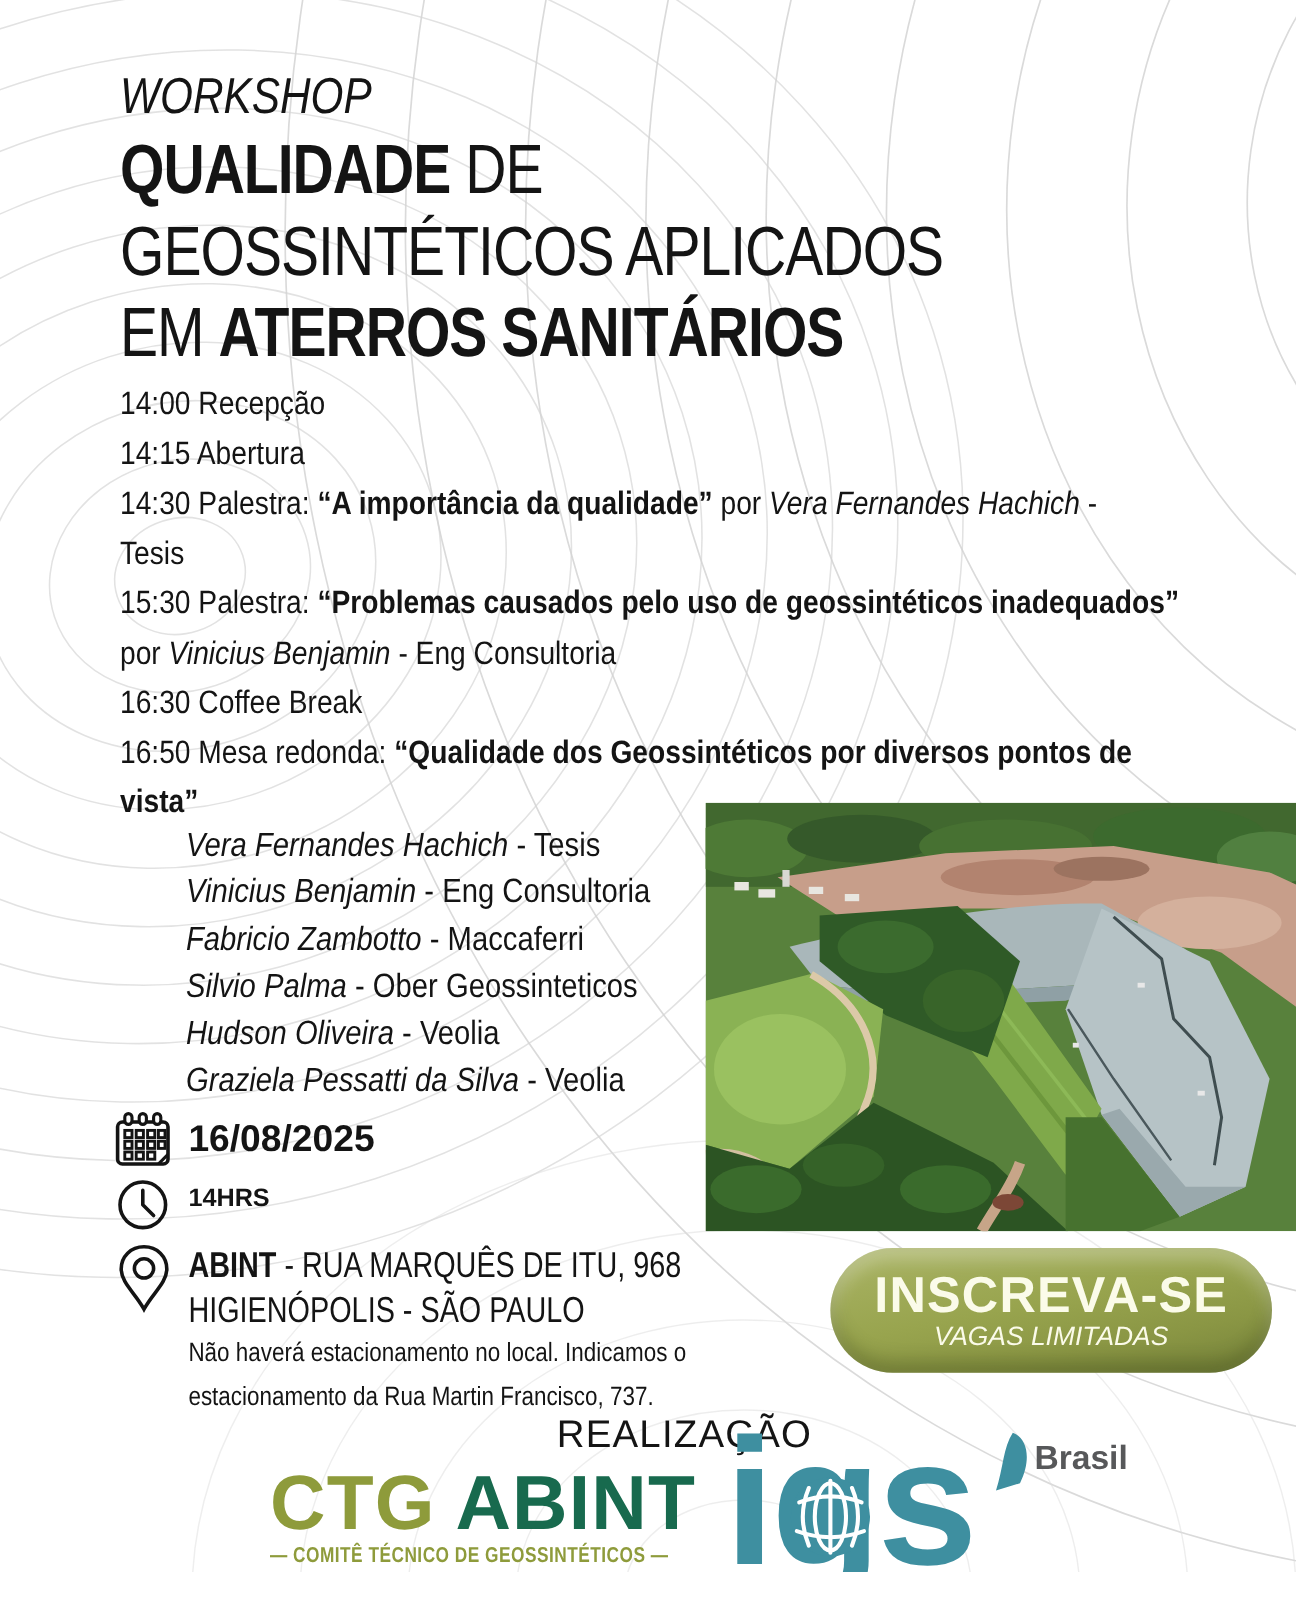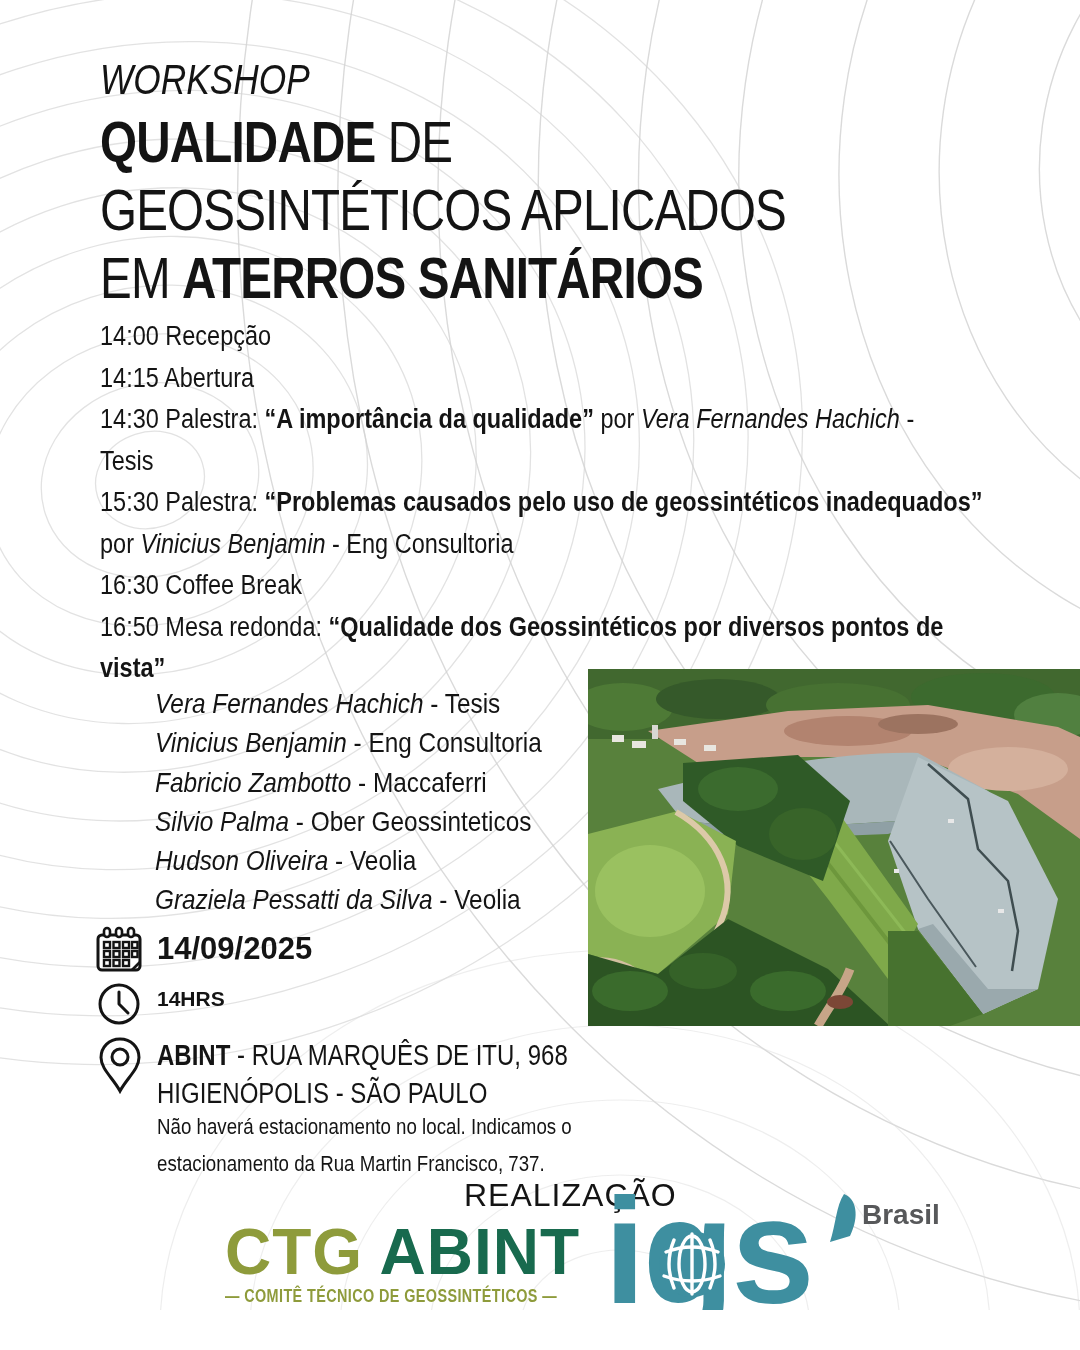--- a/index.html
+++ b/index.html
@@ -184,21 +184,21 @@
       <rect x="9" y="25" width="6" height="6"></rect>
         <rect x="18.5" y="25" width="6" height="6"></rect>
       <rect x="28" y="25" width="6" height="6"></rect>
         <rect x="37" y="25" width="5.5" height="6"></rect>
       <rect x="9" y="34" width="6" height="6"></rect>
         <rect x="18.5" y="34" width="6" height="6"></rect>
       <rect x="28" y="34" width="6" height="6"></rect>
     </g>
     <path d="M37,44 L45,36" stroke="#141414" stroke-width="2.6" fill="none"></path>
   </svg>
-  <div id="date-text" class="abs content">14/09/2025</div>
+  <div id="date-text" class="abs content">16/08/2025</div>
 
   <svg id="clock-icon" class="abs info-icon" width="46" height="46" viewBox="0 0 46 46">
     <circle cx="23" cy="23" r="19" fill="none" stroke="#141414" stroke-width="3"></circle>
     <path d="M23,11 L23,23 L32,32" fill="none" stroke="#141414" stroke-width="3" stroke-linecap="round" stroke-linejoin="round"></path>
   </svg>
   <div id="time-text" class="abs content">14HRS</div>
 
   <svg id="pin-icon" class="abs info-icon" width="46" height="60" viewBox="0 0 46 60">
     <path d="M23,3 C12,3 4,11 4,21.5 C4,33 16,42 23,55 C30,42 42,33 42,21.5 C42,11 34,3 23,3 Z" fill="none" stroke="#141414" stroke-width="3"></path>
     <circle cx="23" cy="21" r="8" fill="none" stroke="#141414" stroke-width="3"></circle>
@@ -206,20 +206,24 @@
   <div id="location-text" class="abs content sx8">
     <div class="rline"><span class="b">ABINT</span><span> - RUA MARQUÊS DE ITU, 968</span></div>
     <div class="rline">HIGIENÓPOLIS - SÃO PAULO</div>
   </div>
 
   <div id="note-text" class="abs content sx85">
     <div class="rline">Não haverá estacionamento no local. Indicamos o</div>
     <div class="rline">estacionamento da Rua Martin Francisco, 737.</div>
   </div>
 
+  <div id="cta" class="abs" role="button">
+    <div class="cta-label">INSCREVA-SE</div>
+    <div class="cta-sub">VAGAS LIMITADAS</div>
+  </div>
 
   <div id="realization" class="abs content">REALIZAÇÃO</div>
 
   <div id="ctg-logo" class="abs content">
     <div class="wordmark"><span class="ctg">CTG</span><span> </span><span class="abint">ABINT</span></div>
     <div class="subtitle sx8">—  COMITÊ TÉCNICO DE GEOSSINTÉTICOS  —</div>
   </div>
 
   <svg id="igs-logo" class="abs" width="370" height="152" viewBox="0 0 370 152">
     <text x="0" y="111" font-family="Liberation Sans, sans-serif" font-size="150" font-weight="bold" fill="#3e8fa0" letter-spacing="-3">igs</text>

